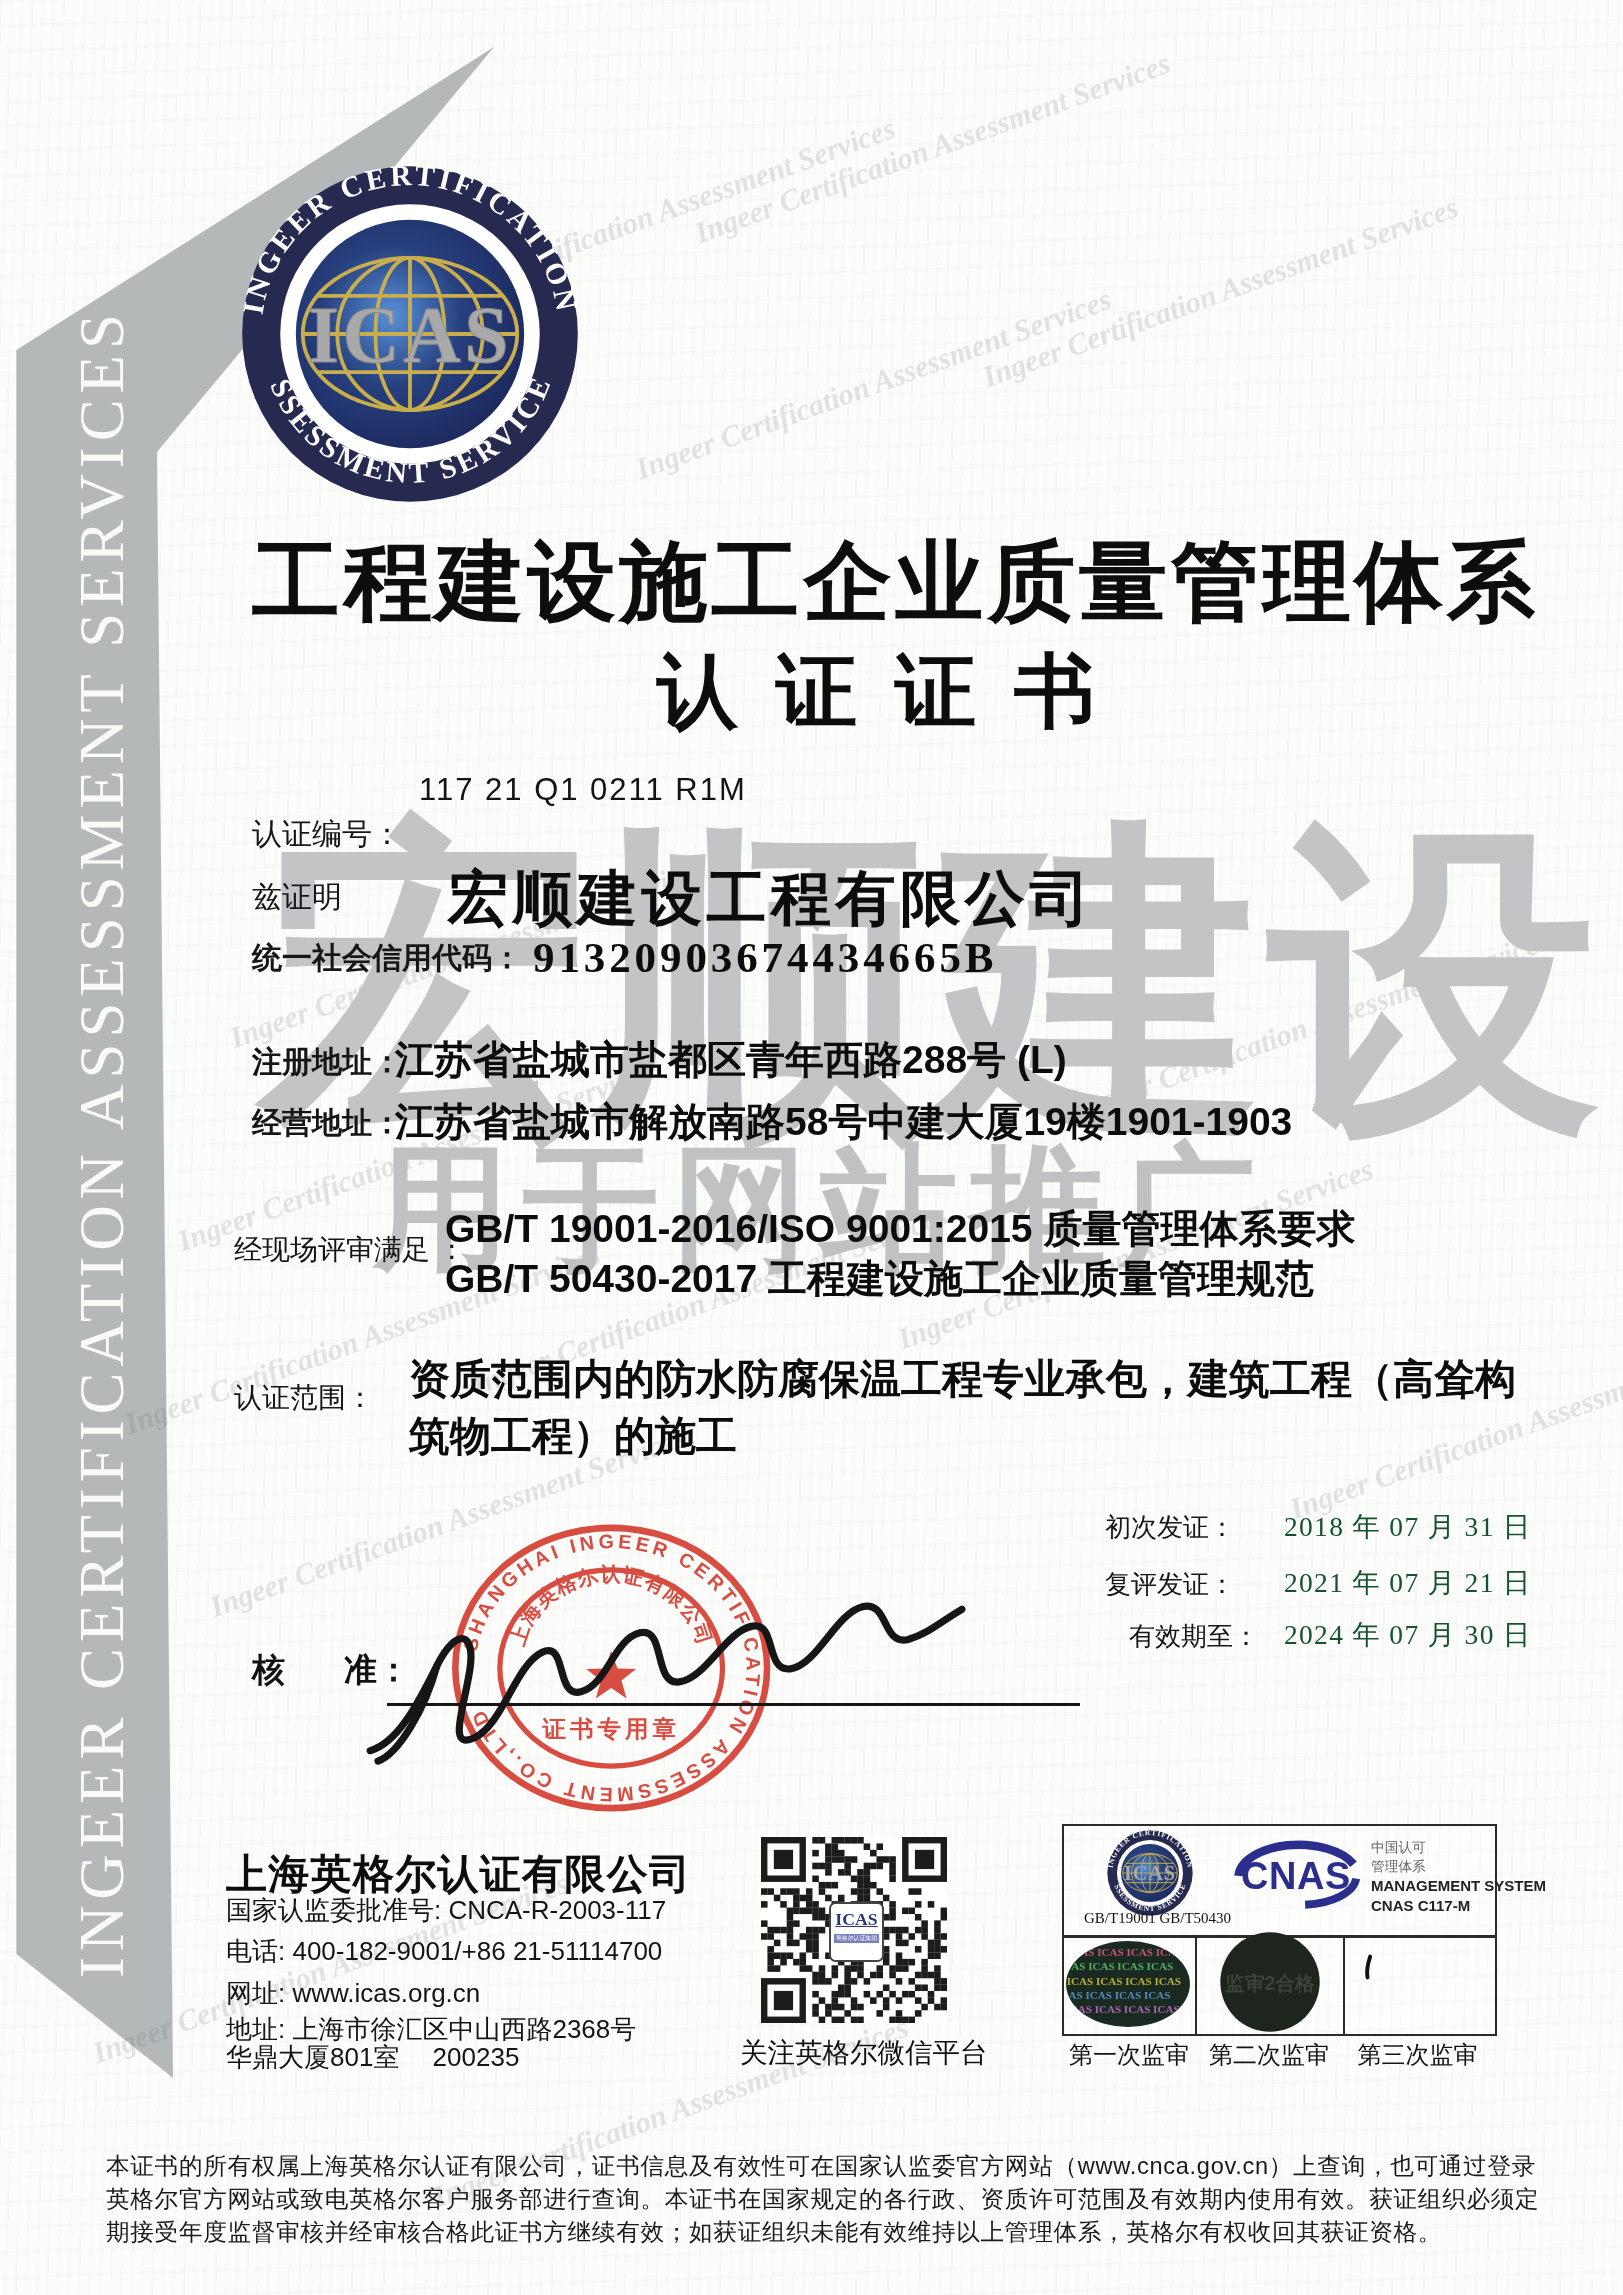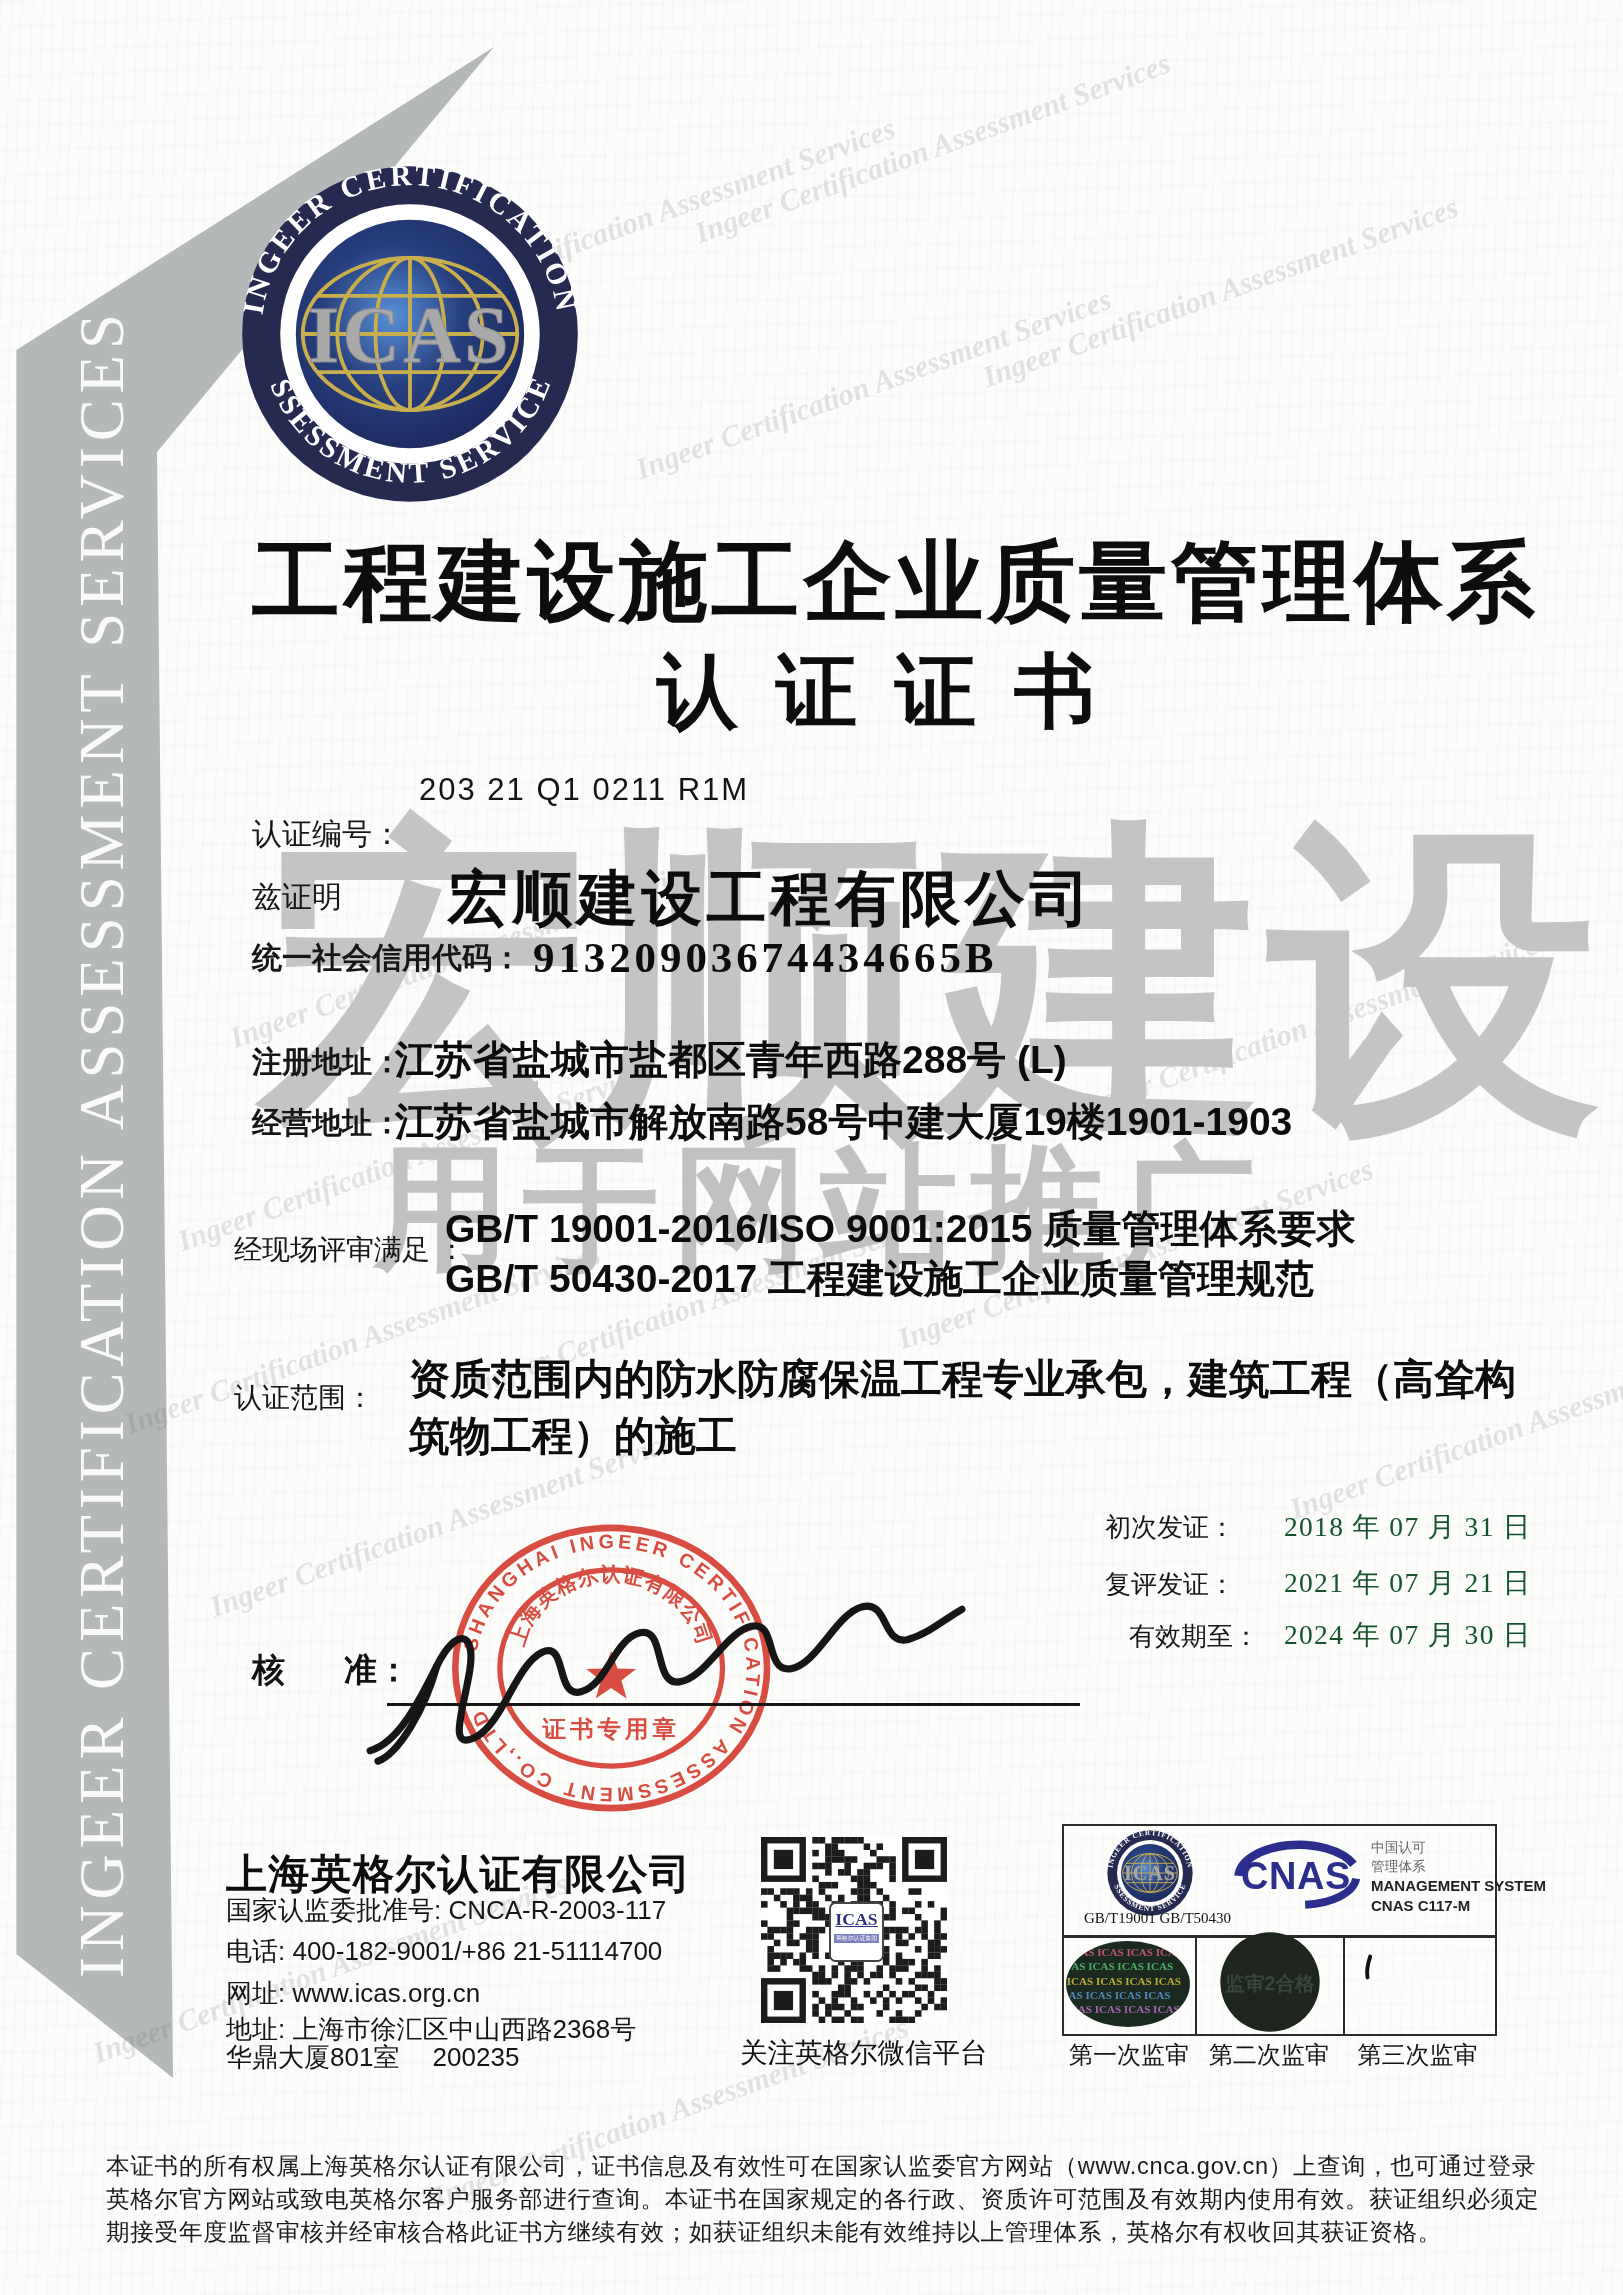--- a/index.html
+++ b/index.html
@@ -107,21 +107,21 @@
         <text x="100" y="116" text-anchor="middle" font-family="Liberation Serif, serif" font-size="46" font-weight="700" fill="#a9a9a9" stroke="#8d8d8d" stroke-width="0.6" letter-spacing="2">ICAS</text>
       </symbol>
     </defs>
     <use href="#icas-seal" xlink:href="#icas-seal" width="200" height="200"></use>
   </svg>
 
   <div class="t title2">认证证书</div>
   <div class="t title1">工程建设施工企业质量管理体系</div>
 
   <div class="t lbl" style="left:252px;top:774px;margin-top:43px;">认证编号：</div>
-  <div class="t certno" style="left:419px;top:772px;">203 21 Q1 0211 R1M</div>
+  <div class="t certno" style="left:419px;top:772px;">117 21 Q1 0211 R1M</div>
 
   <div class="t lbl" style="left:252px;top:880px;">兹证明</div>
   <div class="t val-big" style="left:406px;top:864px;margin-left:42px;">宏顺建设工程有限公司</div>
 
   <div class="t lbl" style="left:252px;top:941px;font-weight:700;">统一社会信用代码：</div>
   <div class="t val-code" style="left:533px;top:933px;">91320903674434665B</div>
 
   <div class="t lbl" style="left:252px;top:1045px;font-weight:700;">注册地址：</div>
   <div class="t val-addr" style="left:395px;top:1038px;">江苏省盐城市盐都区青年西路288号 (L)</div>
   <div class="t lbl" style="left:252px;top:1106px;font-weight:700;">经营地址：</div>

